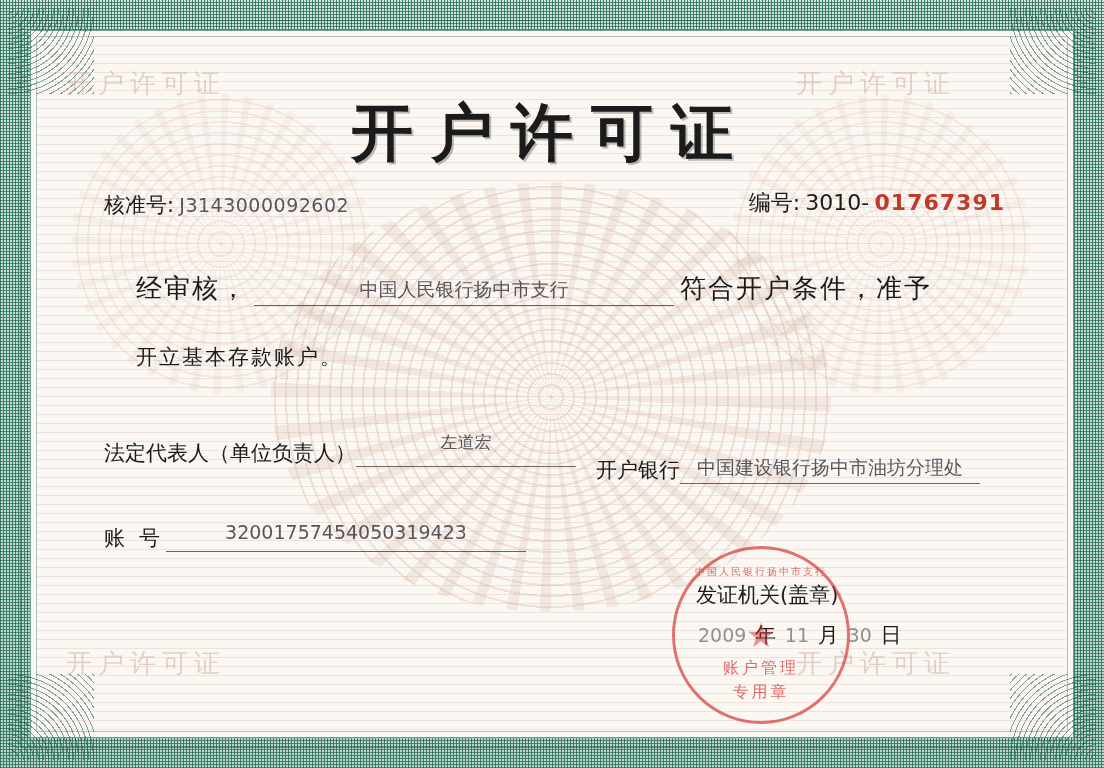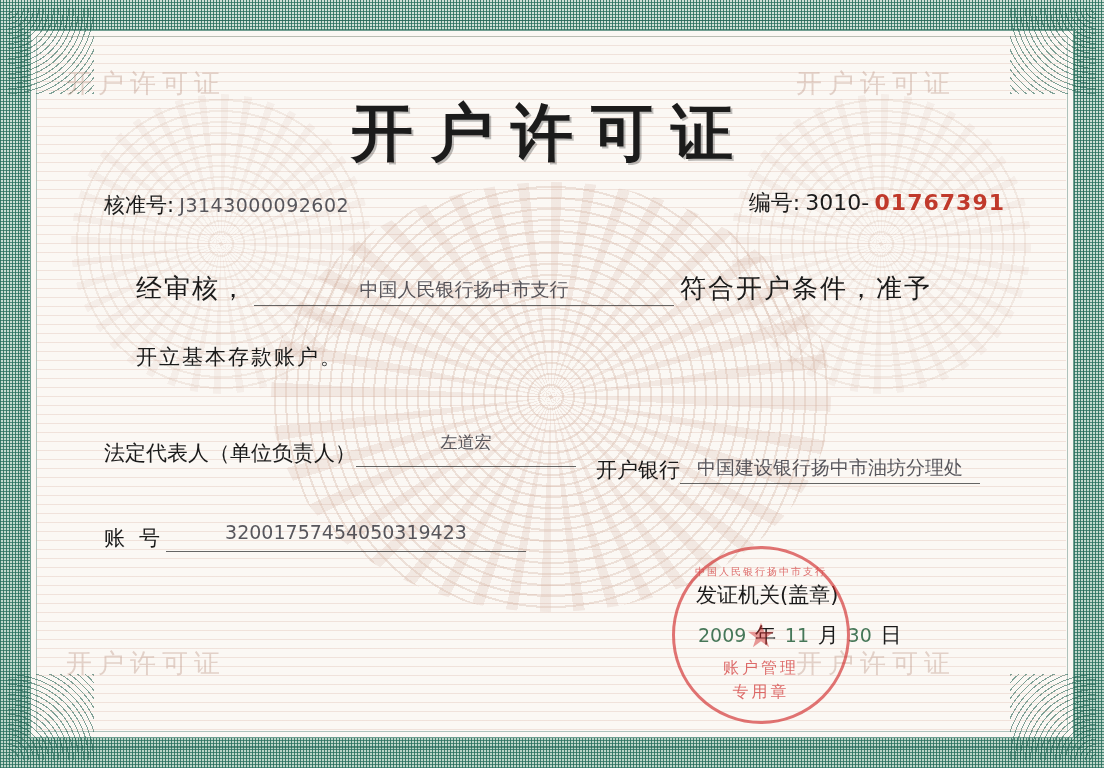--- a/index.html
+++ b/index.html
@@ -176,21 +176,21 @@
 
   
   .account { left: 68px; top: 485px; font-size: 21px; }
   .account .label-sp { letter-spacing: 14px; }
   .account .underline { width: 360px; font-size: 19px; padding-bottom: 8px; margin-left: 6px; text-align: center; }
 
   
   .issuer { left: 660px; top: 545px; font-size: 19px; }
   .issue-date { left: 660px; top: 585px; font-size: 19px; }
   .issue-date span { margin: 0 2px; }
-  .date-num { color: #14532d; }
+  .date-num { color: #737373; }
 
   
   .seal {
     position: absolute;
     left: 636px; top: 510px;
     width: 172px; height: 172px;
     border: 3px solid rgba(208,40,40,0.75);
     border-radius: 50%;
     color: rgba(208,40,40,0.8);
     text-align: center;

